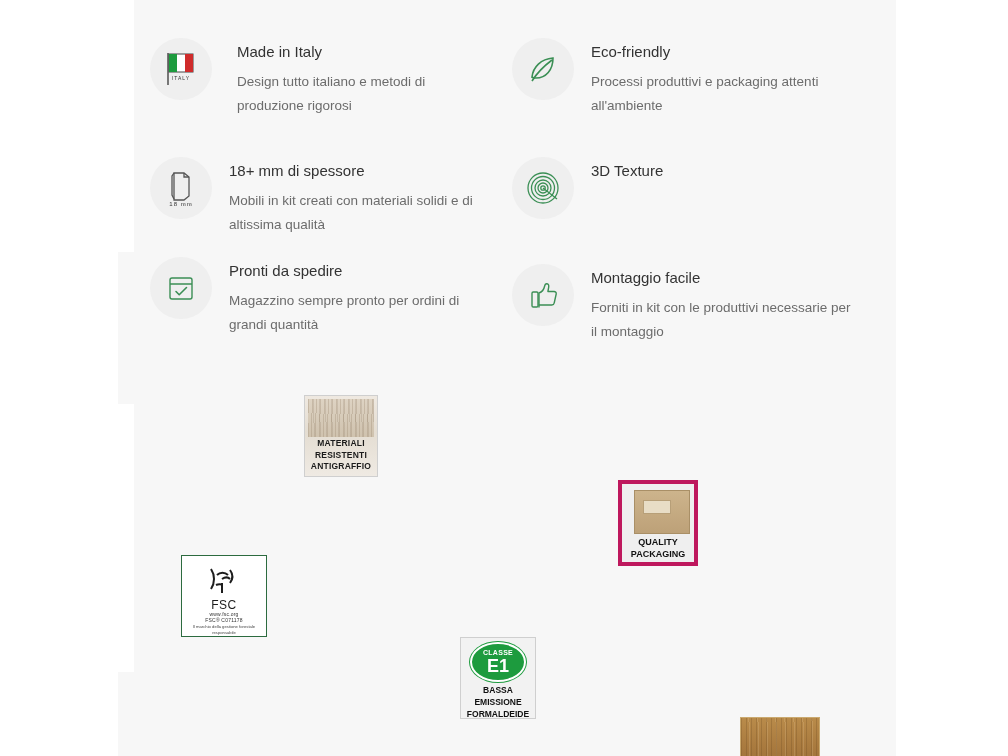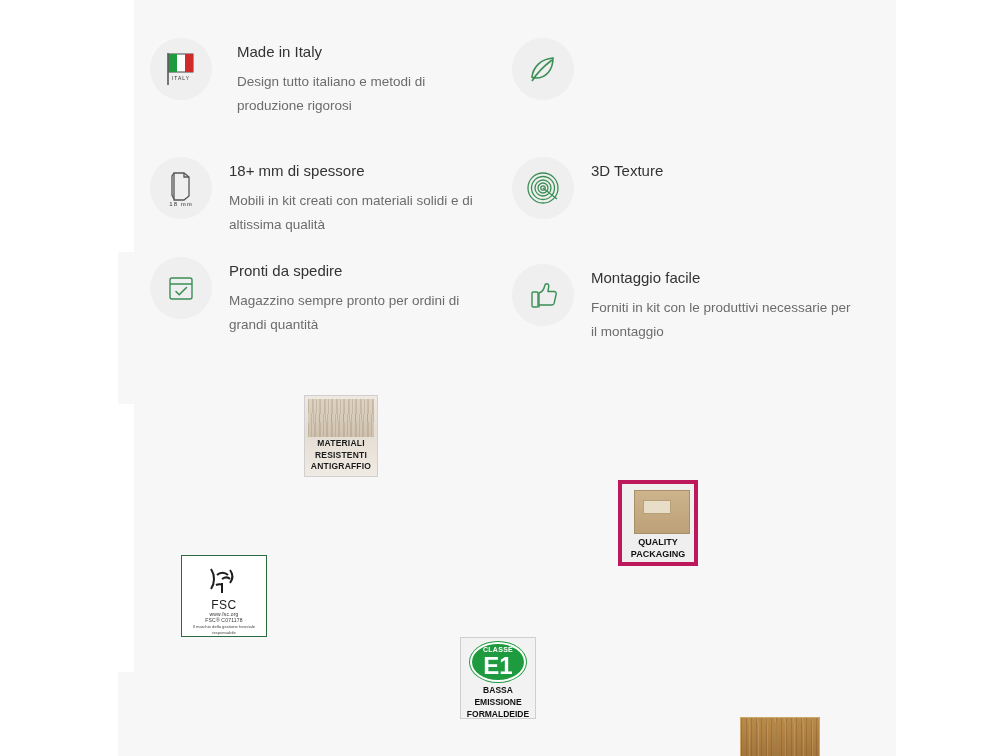--- a/index.html
+++ b/index.html
@@ -176,21 +176,21 @@
     position: absolute; left: 50%; top: 4px; transform: translateX(-50%);
     width: 56px; height: 40px; border-radius: 50%;
     background: #1d9b3e;
     border: 2px solid #ffffff;
     box-shadow: 0 0 0 1px #1d9b3e;
     color: #fff;
     display: flex; flex-direction: column; align-items: center; justify-content: center;
     line-height: 1;
   }
   .badge-e1 .oval .classe { font-size: 7px; font-weight: bold; letter-spacing: .3px; }
-  .badge-e1 .oval .e1 { font-size: 24px; font-weight: bold; margin-top: 1px; }
+  .badge-e1 .oval .e1 { font-size: 18px; font-weight: bold; margin-top: 1px; }
   .badge-e1 .caption {
     position: absolute; left: 0; right: 0; top: 47px; text-align: center;
     font-size: 8.5px; font-weight: bold; color: #111; line-height: 1.4;
   }
 
   .badge-solventi {
     left: 590px; top: 8px;
     width: 80px; height: 92px;
     border: 1px solid #caa96f;
     background: linear-gradient(180deg,#b98b4a 0%,#a5763c 40%,#b5874a 100%);
@@ -229,20 +229,24 @@
         <p class="feat-desc">Design tutto italiano e metodi di produzione rigorosi</p>
       </div>
     </div>
 
     <div class="feature" style="left:362px; top:0px;">
       <div class="feat-icon">
         <svg width="36" height="36" viewBox="0 0 36 36" aria-hidden="true">
           <path d="M28 7c0 12-7 20-17 20-2 0-3-.3-4-.8C8 16 16 8 28 7z" fill="none" stroke="#3b8f55" stroke-width="1.6"></path>
           <path d="M7 30C12 22 19 15 27 9" fill="none" stroke="#3b8f55" stroke-width="1.6"></path>
         </svg>
+      </div>
+      <div class="feat-text">
+        <p class="feat-title">Eco-friendly</p>
+        <p class="feat-desc">Processi produttivi e packaging attenti all'ambiente</p>
       </div>
     </div>
 
     <div class="feature" style="left:0px; top:119px;">
       <div class="feat-icon">
         <svg width="40" height="42" viewBox="0 0 40 42" aria-hidden="true">
           <path d="M13 6h10l5 4v19l-5 4H13z" fill="none" stroke="#555" stroke-width="1.3"></path>
           <path d="M23 6v4h5" fill="none" stroke="#555" stroke-width="1.3"></path>
           <path d="M13 6l-2 3v19l2 4" fill="none" stroke="#555" stroke-width="1.3"></path>
           <text x="20" y="39" font-size="6" text-anchor="middle" fill="#333" font-family="Liberation Sans, sans-serif" letter-spacing="1">18 mm</text>

